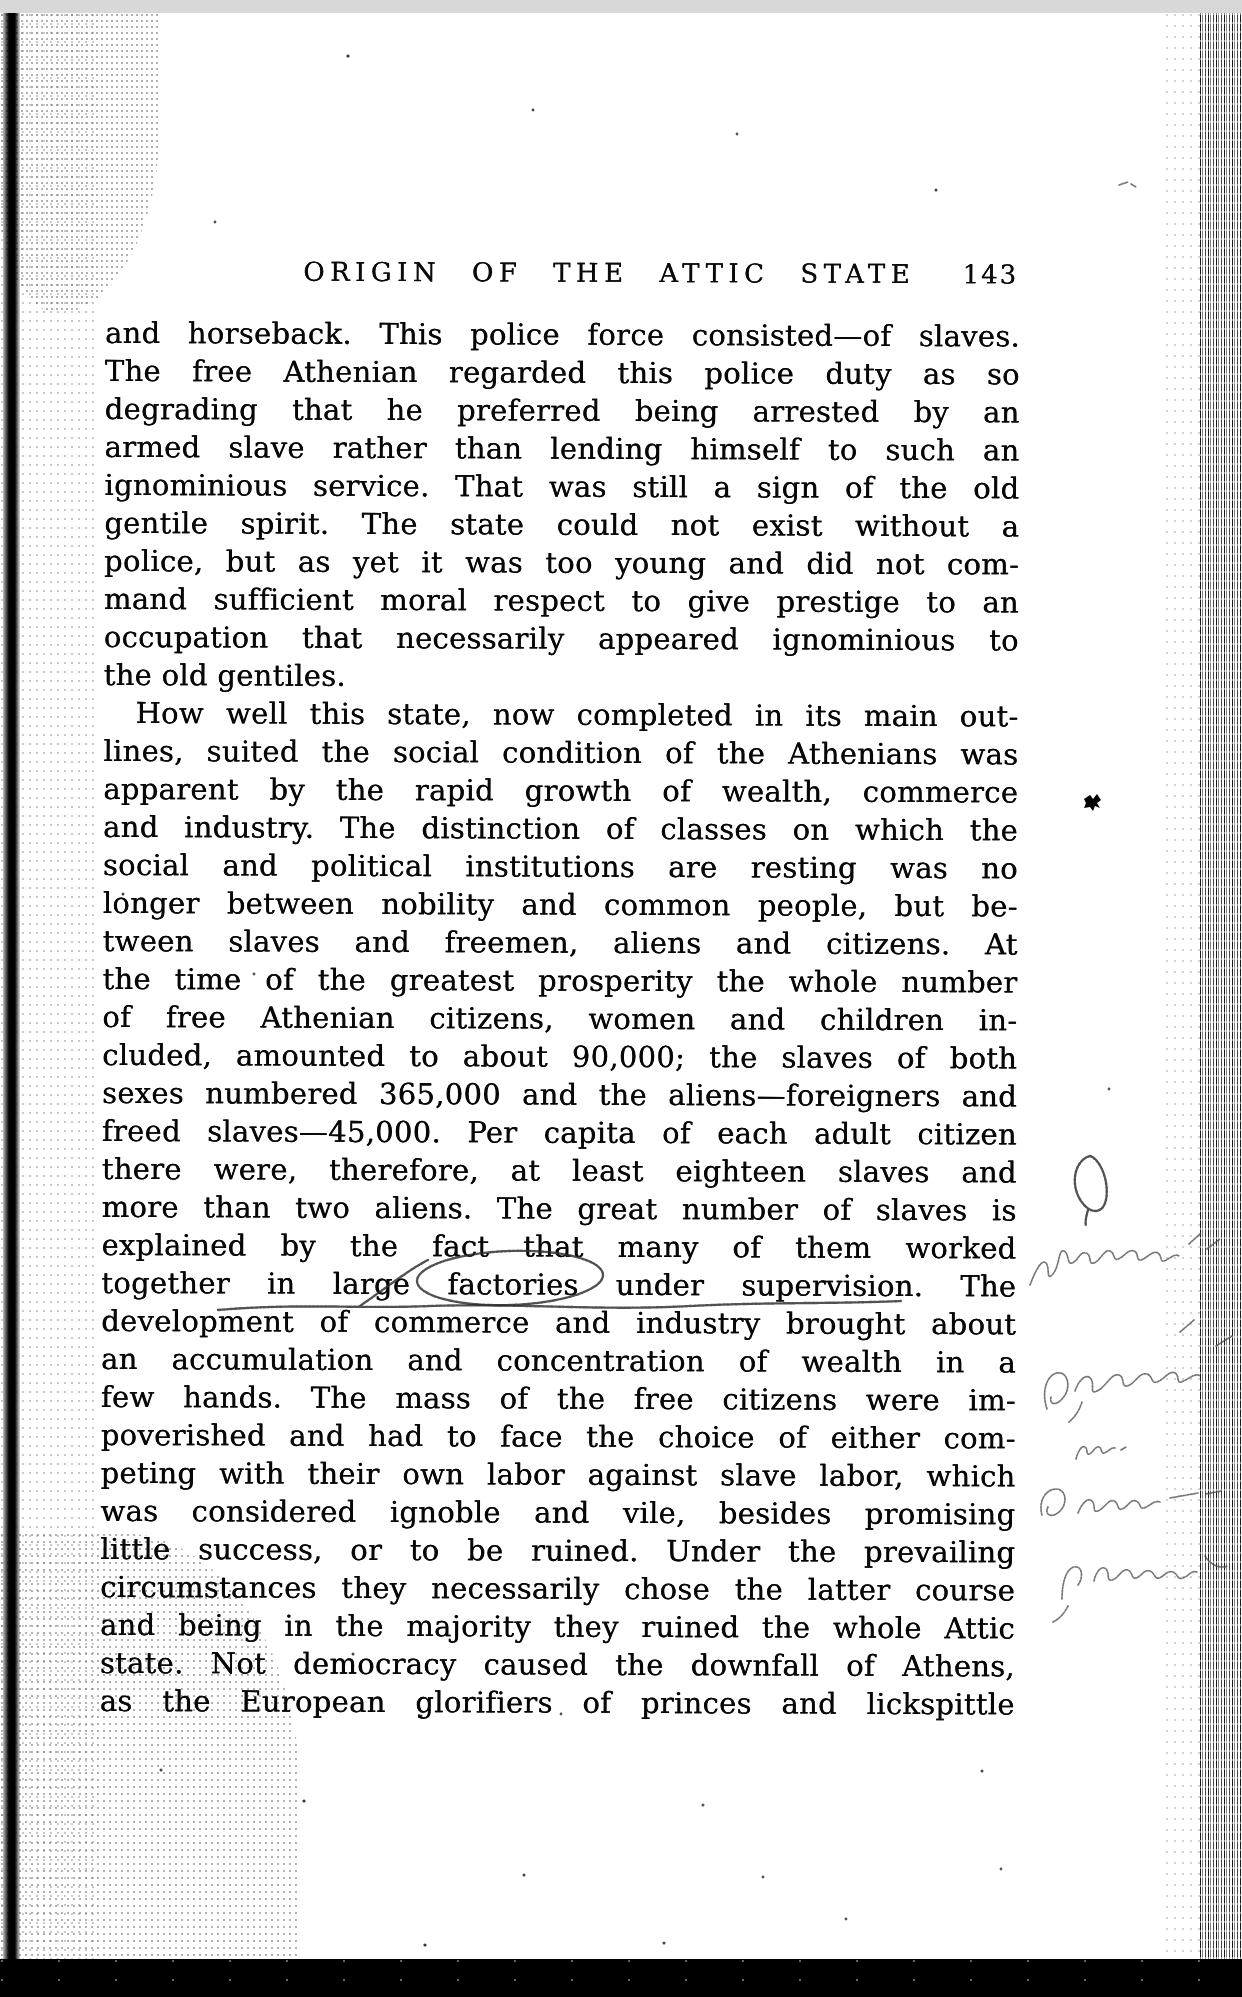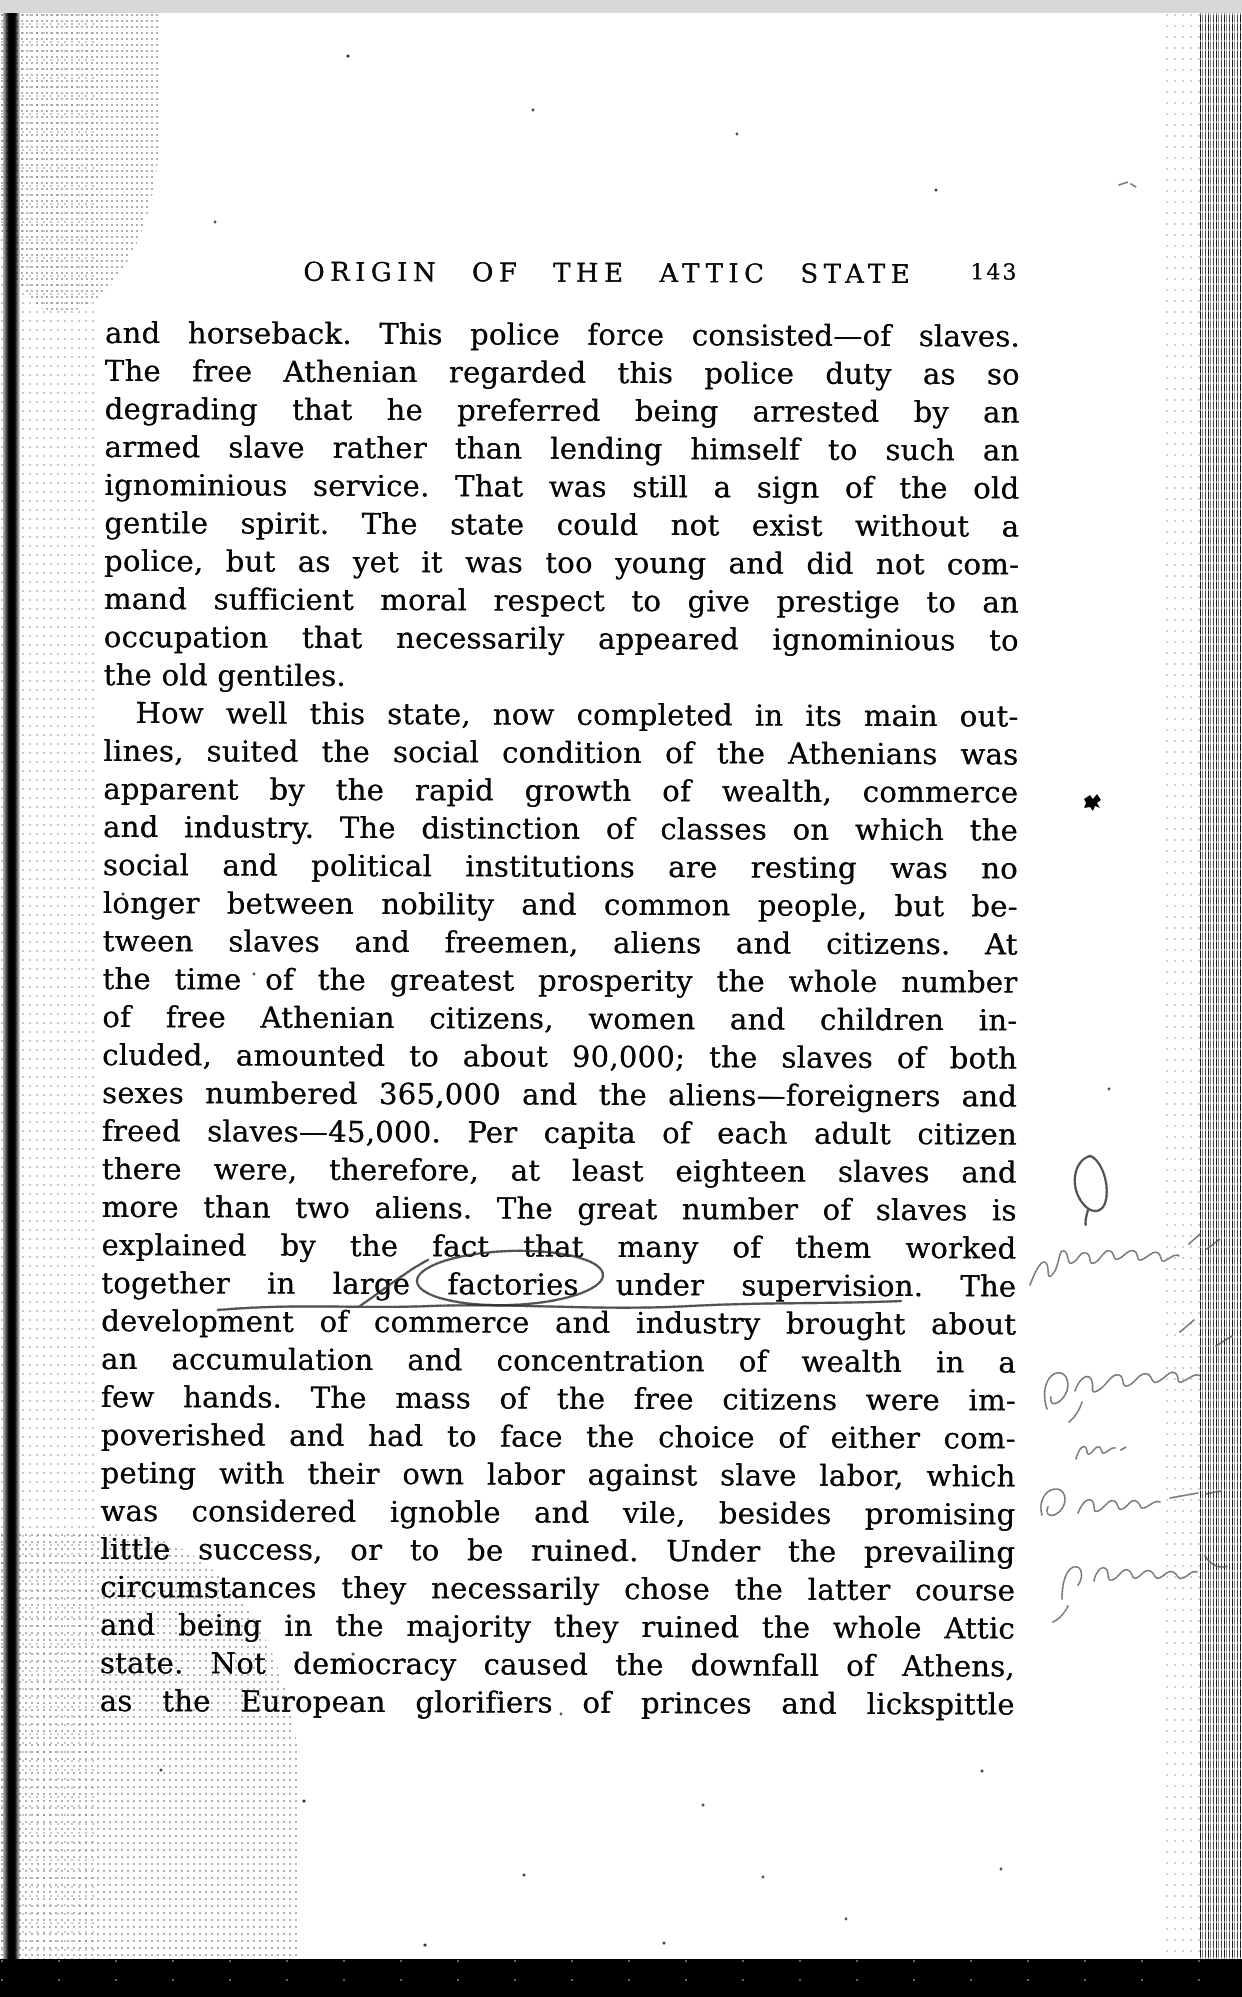--- a/index.html
+++ b/index.html
@@ -71,21 +71,21 @@
   .header-row{
     position:absolute;left:105px;top:243px;width:915px;height:36px;
   }
   .running-title{
     position:absolute;left:198px;top:0;
     font-size:26px;letter-spacing:5.5px;word-spacing:17px;
     color:#0a0a0a;text-shadow:.3px 0 0 #0a0a0a;white-space:nowrap;
   }
   .page-number{
     position:absolute;right:2px;top:0;
-    font-size:22px;letter-spacing:2px;color:#0a0a0a;text-shadow:.3px 0 0 #0a0a0a;
+    font-size:26px;letter-spacing:2px;color:#0a0a0a;text-shadow:.3px 0 0 #0a0a0a;
   }
   .textblock{
     position:absolute;left:105px;top:301px;width:915px;
   }
   .line{
     height:38px;line-height:38px;font-size:29px;letter-spacing:.3px;
     white-space:nowrap;
     text-align:justify;text-align-last:justify;
     text-shadow:.35px 0 0 #070707;
   }

